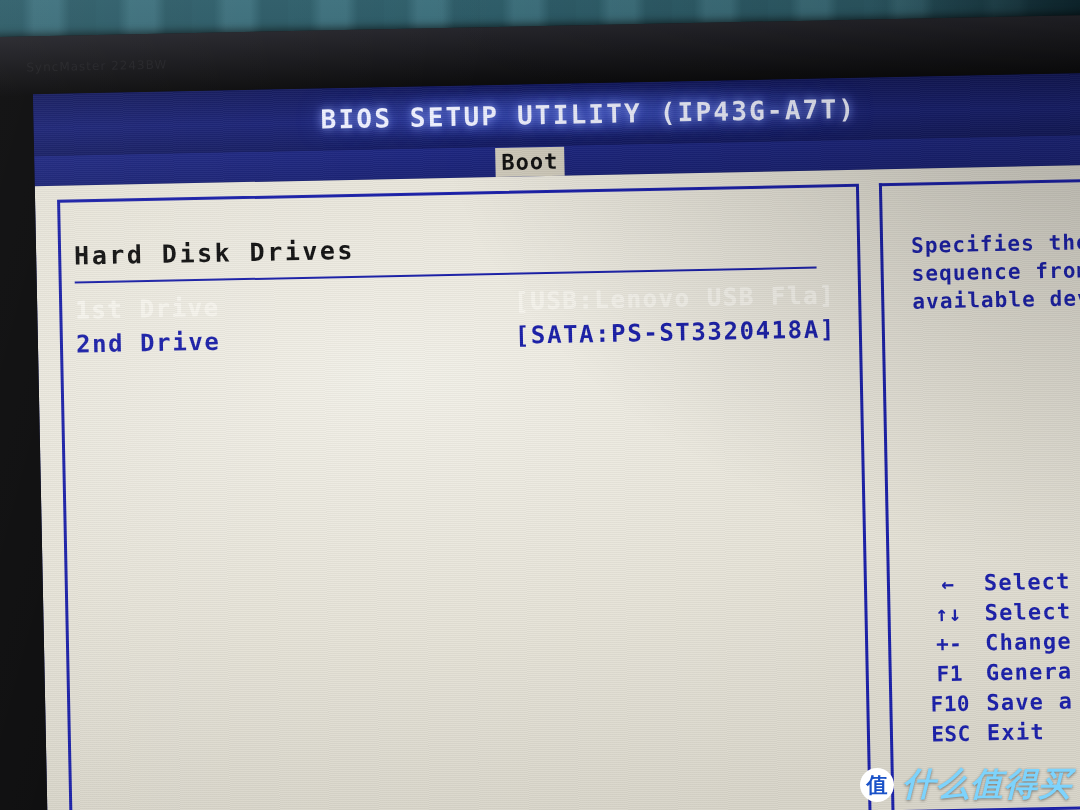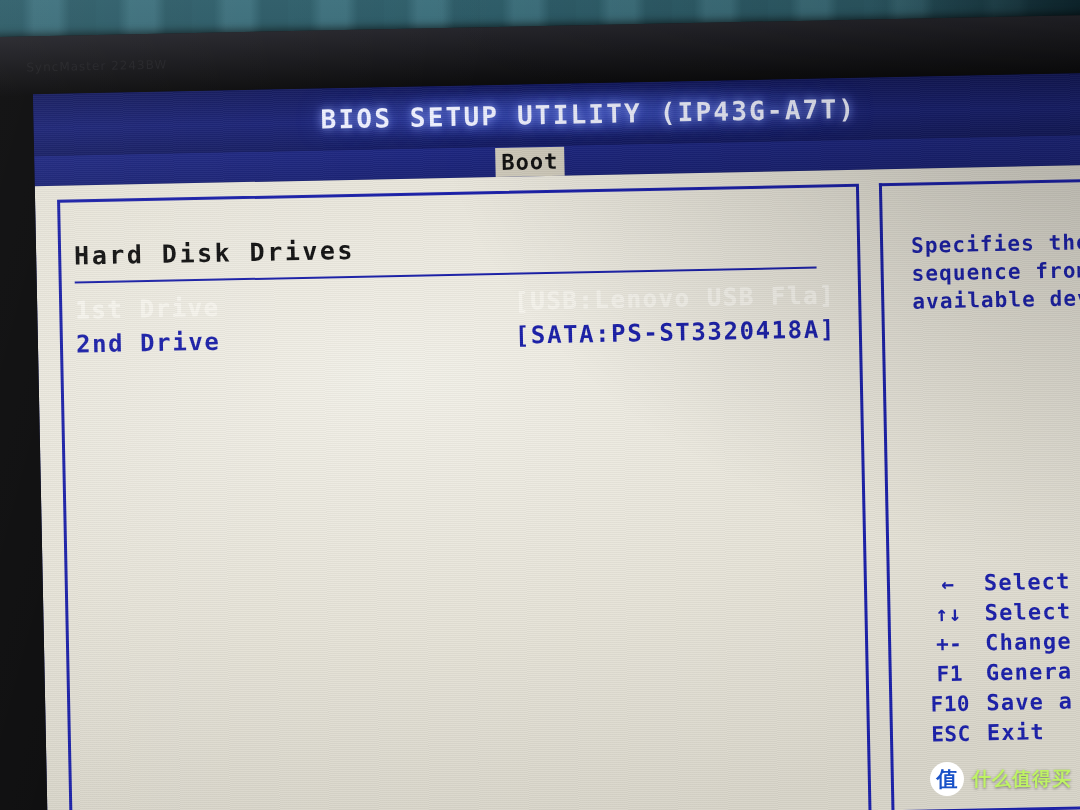--- a/index.html
+++ b/index.html
@@ -254,27 +254,28 @@
     background: #ffffff;
     color: #1a52c8;
     display: flex;
     align-items: center;
     justify-content: center;
     font-family: "DejaVu Sans", sans-serif;
     font-size: 21px;
     font-weight: 700;
   }
   .wm-text {
-    color: #bef264;
+    color: #7dd3fc;
     font-family: "DejaVu Sans", sans-serif;
-    font-size: 19px;
+    font-size: 33px;
     font-weight: 700;
     letter-spacing: 1px;
     text-shadow: 0 1px 3px rgba(0,0,0,0.45);
     white-space: nowrap;
+    font-style: italic;
   }
 
   
   .photo-blur {
     position: absolute; inset: 0;
     z-index: 55;
     pointer-events: none;
     background:
       linear-gradient(105deg, rgba(255,255,255,0.045) 0%, rgba(255,255,255,0) 40%),
       radial-gradient(120% 120% at 105% 5%, rgba(0,0,0,0.22), rgba(0,0,0,0) 55%);

